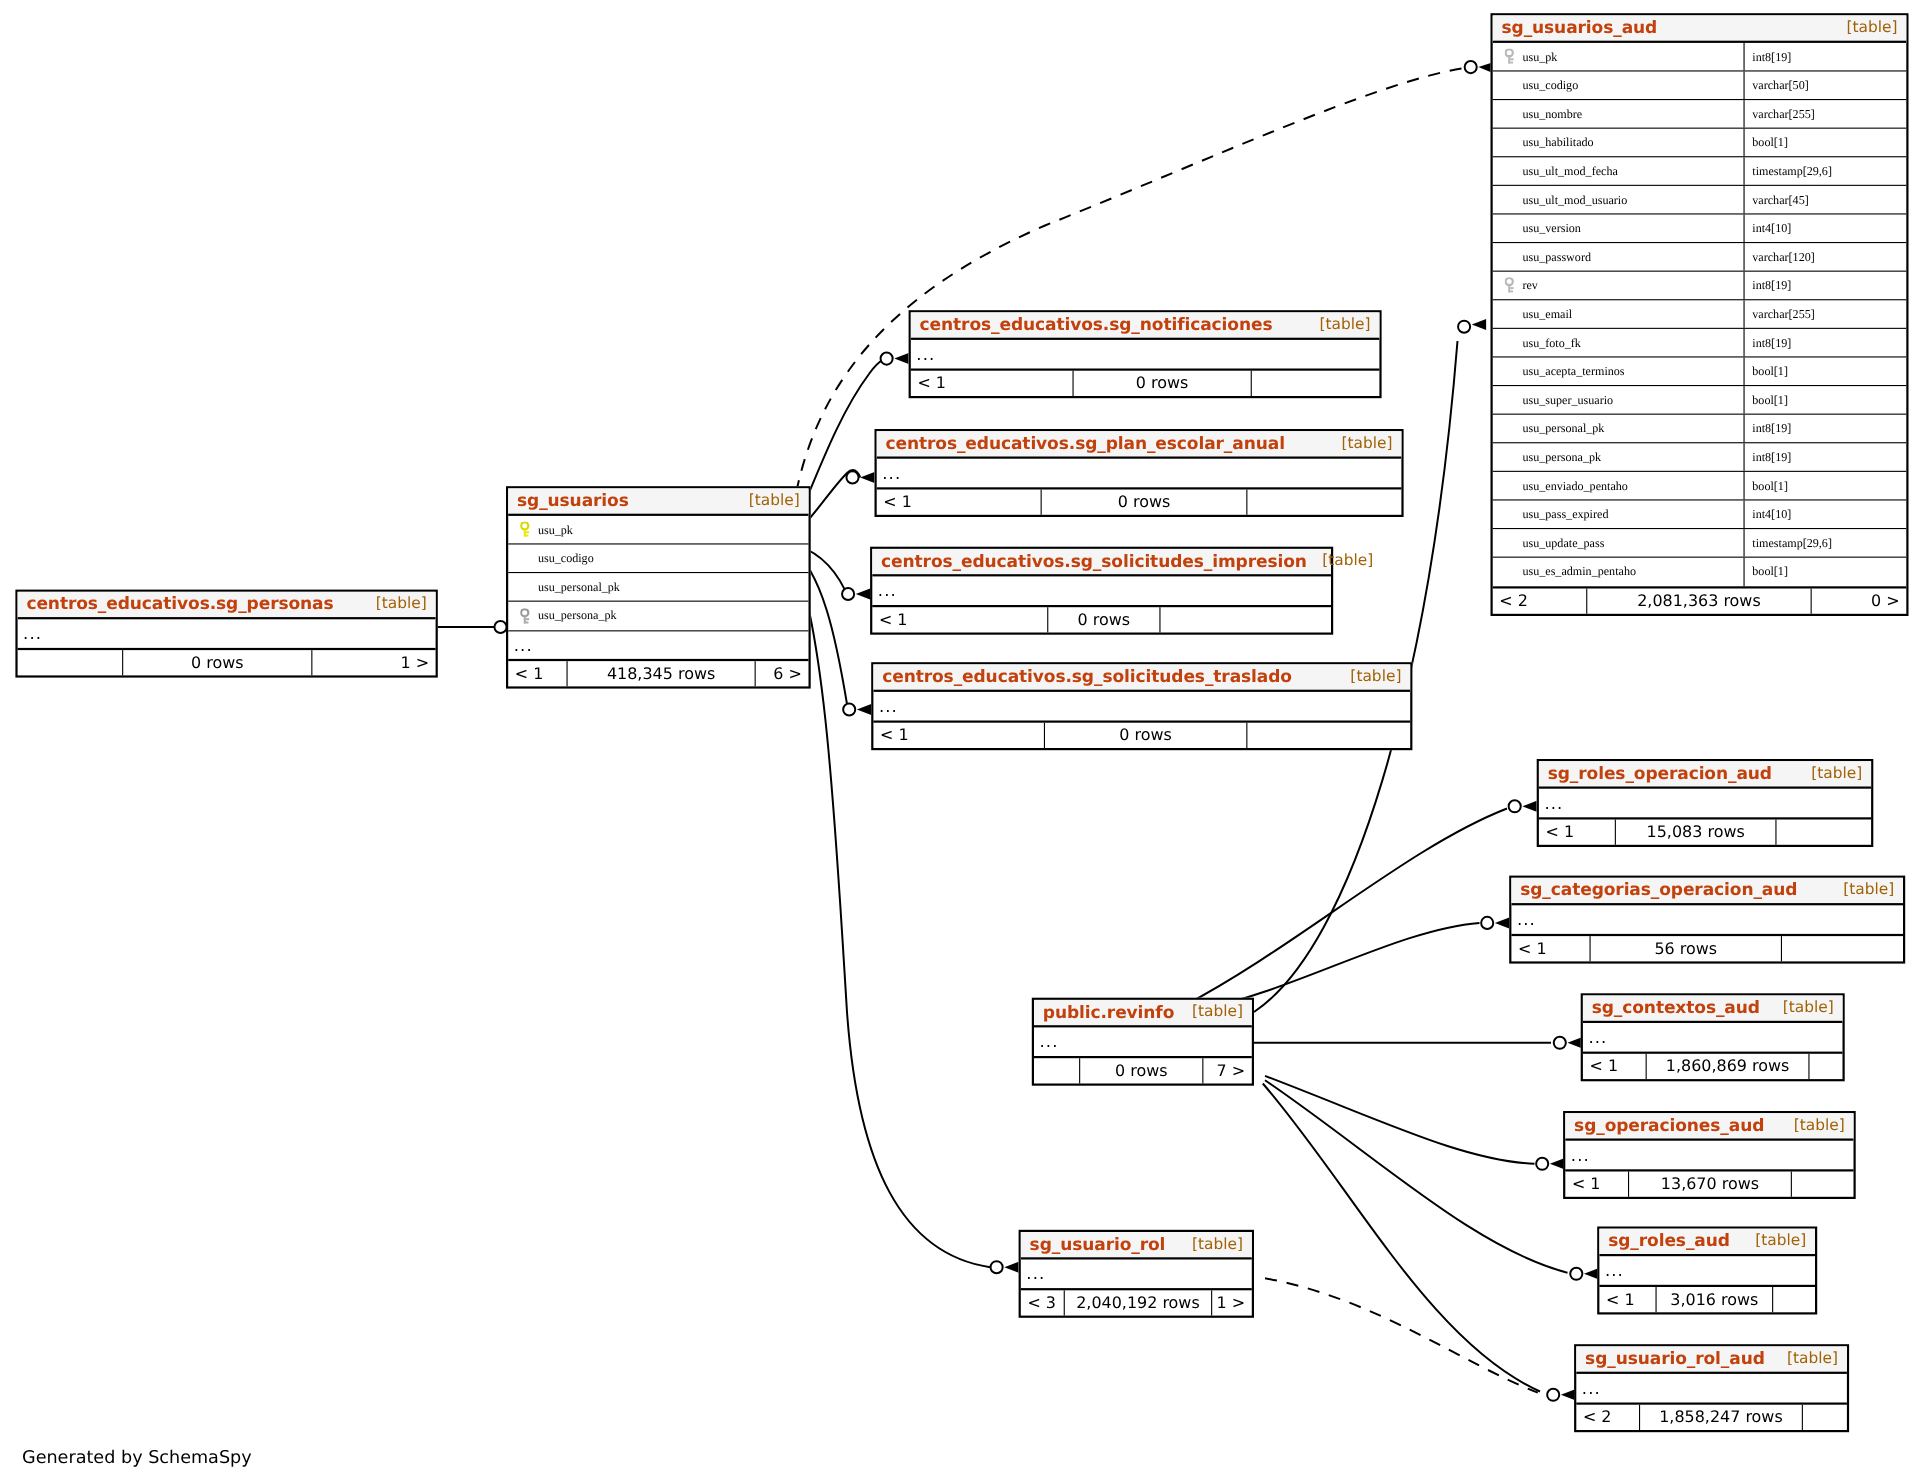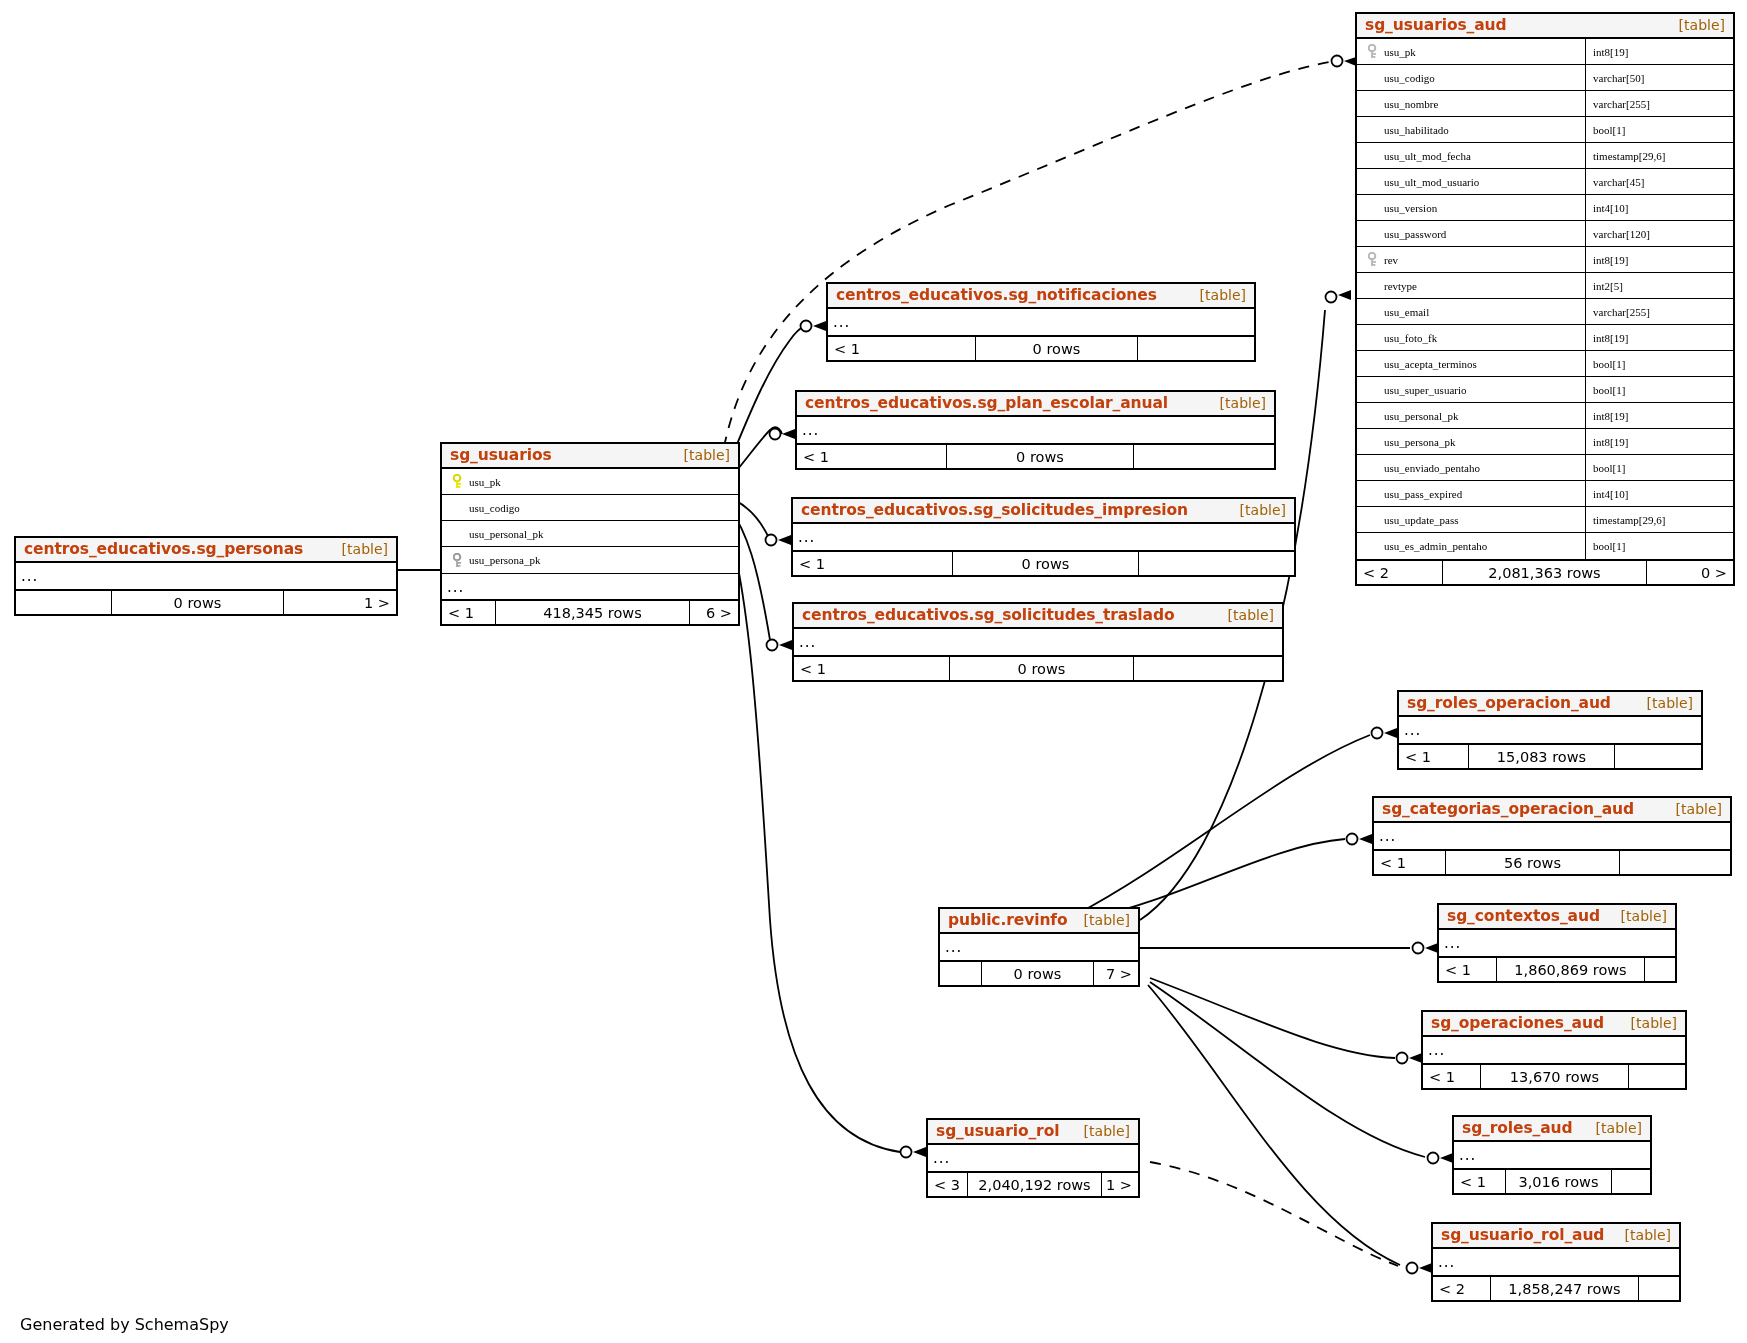--- a/index.html
+++ b/index.html
@@ -229,21 +229,21 @@
       <span class="ttype">[table]</span>
     </div>
     <div class="ell">...</div>
     <div class="foot">
       <div class="f-left" style="width:96px;"></div>
       <div class="f-mid">0 rows</div>
       <div class="f-right" style="width:112px;">1 &gt;</div>
     </div>
   </div>
 
-  <div class="node" style="left:440px; top:442px; width:300px;">
+  <div class="node" style="left:460px; top:442px; width:277px;">
     <div class="hdr">
       <span class="tname">sg_usuarios</span>
       <span class="ttype">[table]</span>
     </div>
     <div class="cols">
       <div class="col">
         <span class="cname">
           <span class="keyslot">
             <svg width="11" height="15" viewBox="0 0 11 15">
                 <circle cx="4" cy="4" r="3.3" fill="none" stroke="#d8d800" stroke-width="2"></circle>
@@ -308,21 +308,21 @@
       <span class="ttype">[table]</span>
     </div>
     <div class="ell">...</div>
     <div class="foot">
       <div class="f-left" style="width:150px;">&lt; 1</div>
       <div class="f-mid">0 rows</div>
       <div class="f-right" style="width:140px;"></div>
     </div>
   </div>
 
-  <div class="node" style="left:791px; top:497px; width:505px;">
+  <div class="node" style="left:791px; top:497px; width:421px;">
     <div class="hdr">
       <span class="tname">centros_educativos.sg_solicitudes_impresion</span>
       <span class="ttype">[table]</span>
     </div>
     <div class="ell">...</div>
     <div class="foot">
       <div class="f-left" style="width:160px;">&lt; 1</div>
       <div class="f-mid">0 rows</div>
       <div class="f-right" style="width:155px;"></div>
     </div>
@@ -420,27 +420,20 @@
                 <rect x="5" y="12" width="2.4" height="1.8" fill="#b8b8b8"></rect>
               </svg>
             </span>
             <span>rev</span>
           </span>
           <span class="ctype" style="width: 148px;">int8[19]</span>
         </div>
         <div class="col">
           <span class="cname">
             <span class="keyslot"></span>
-            <span>revtype</span>
-          </span>
-          <span class="ctype" style="width: 148px;">int2[5]</span>
-        </div>
-        <div class="col">
-          <span class="cname">
-            <span class="keyslot"></span>
             <span>usu_email</span>
           </span>
           <span class="ctype" style="width: 148px;">varchar[255]</span>
         </div>
         <div class="col">
           <span class="cname">
             <span class="keyslot"></span>
             <span>usu_foto_fk</span>
           </span>
           <span class="ctype" style="width: 148px;">int8[19]</span>

